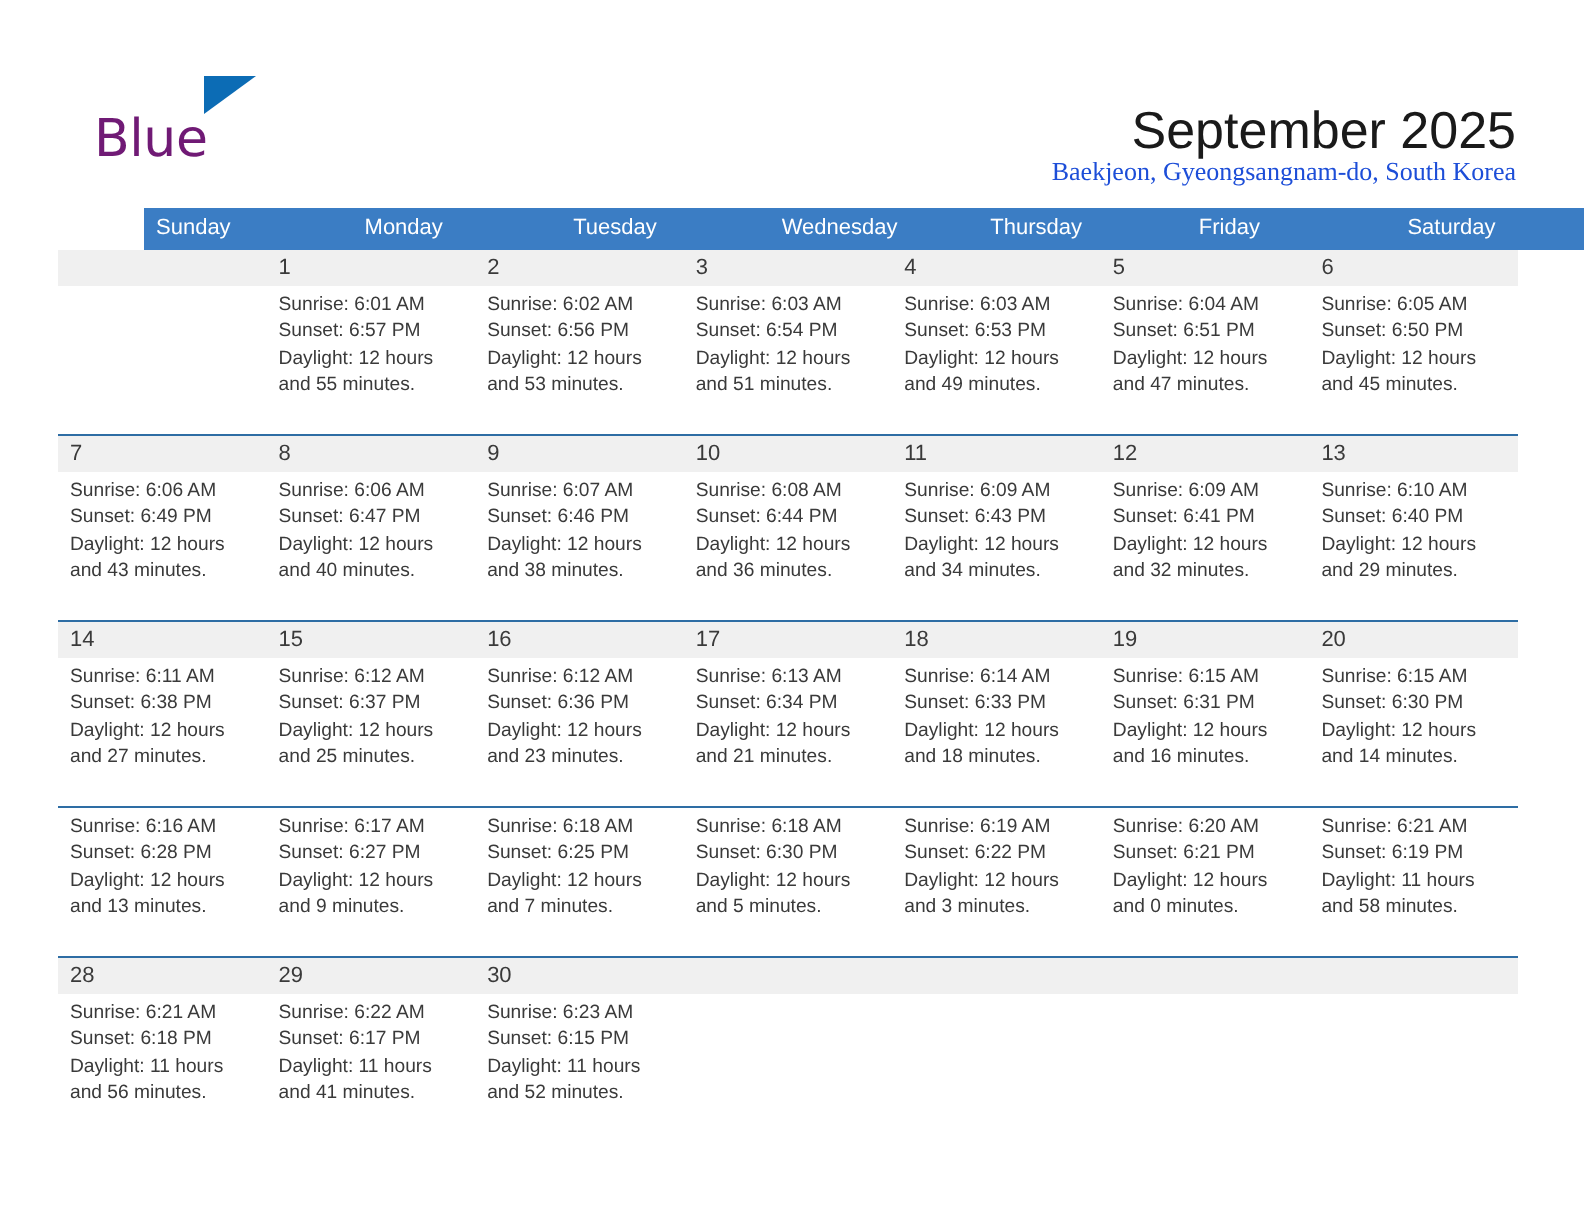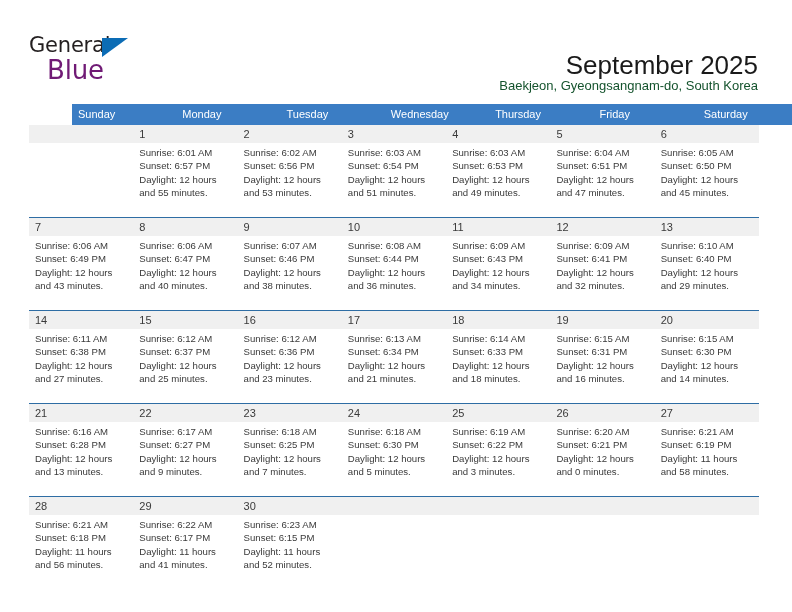--- a/index.html
+++ b/index.html
@@ -73,24 +73,25 @@
     text-align: right;
     line-height: 1;
     white-space: nowrap;
     margin-top: 20px;
   }
   .subtitle {
     position: absolute;
     right: 34px;
     top: 79px;
     font-size: 13px;
-    color: #14532d;
+    color: #1d4ed8;
     text-align: center;
     line-height: 1;
     white-space: nowrap;
+    font-family: Liberation Serif, serif;
   }
 
   
   .calendar {
     position: absolute;
     left: 29px;
     top: 104px;
     width: 730px;
   }
   .weekday-row {
@@ -153,21 +154,20 @@
     overflow: hidden;
   }
 </style>
 </head>
 <body>
 
 <div class="page">
 
   <div class="header">
     <div class="logo">
-      <span class="logo-general">General</span>
       <span class="logo-triangle"></span>
       <span class="logo-blue">Blue</span>
     </div>
     <div class="title">September 2025</div>
     <div class="subtitle">Baekjeon, Gyeongsangnam-do, South Korea</div>
   </div>
 
   <div class="calendar">
     <div class="weekday-row" id="weekday-row">
         <div class="weekday">Sunday</div>
@@ -336,29 +336,20 @@
             <div class="detail-cell">
               <div>Sunrise: 6:15 AM</div>
               <div>Sunset: 6:30 PM</div>
               <div>Daylight: 12 hours</div>
               <div>and 14 minutes.</div>
             </div>
           </div>
         </div>
         <div class="week">
           <div class="week-sep"></div>
-          <div class="daynum-row">
-            <div class="daynum">21</div>
-            <div class="daynum">22</div>
-            <div class="daynum">23</div>
-            <div class="daynum">24</div>
-            <div class="daynum">25</div>
-            <div class="daynum">26</div>
-            <div class="daynum">27</div>
-          </div>
           <div class="detail-row">
             <div class="detail-cell">
               <div>Sunrise: 6:16 AM</div>
               <div>Sunset: 6:28 PM</div>
               <div>Daylight: 12 hours</div>
               <div>and 13 minutes.</div>
             </div>
             <div class="detail-cell">
               <div>Sunrise: 6:17 AM</div>
               <div>Sunset: 6:27 PM</div>

